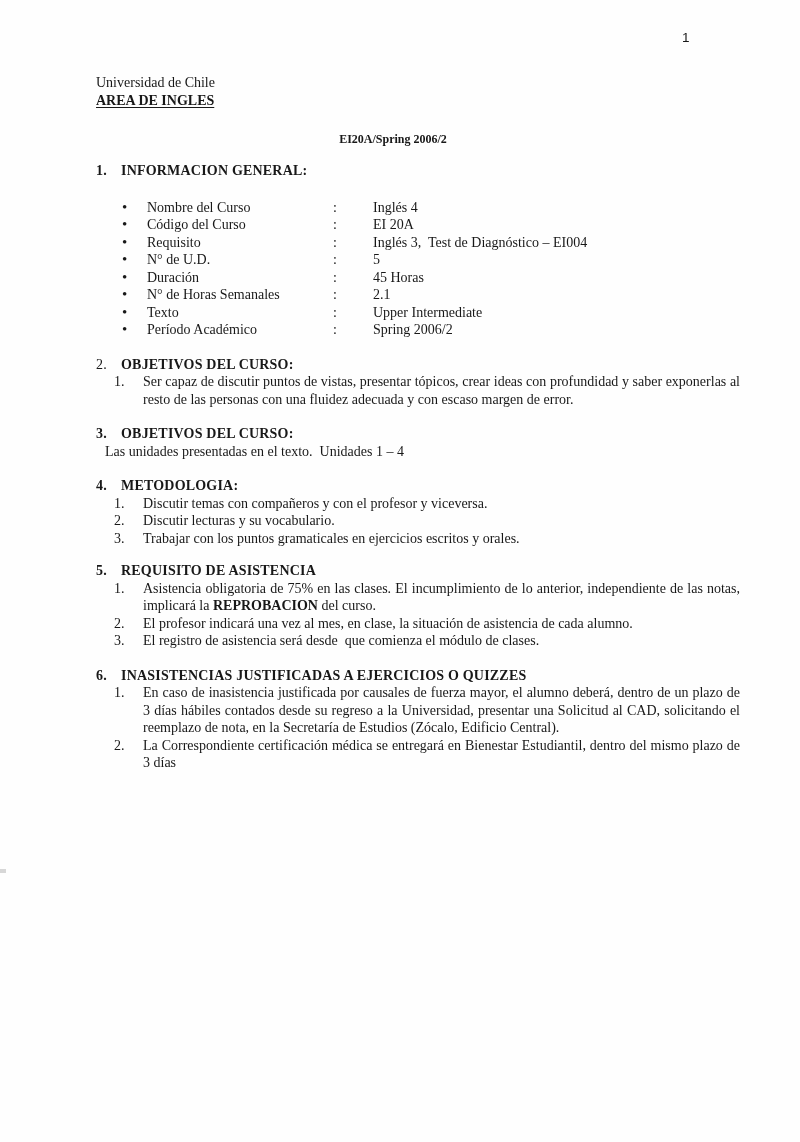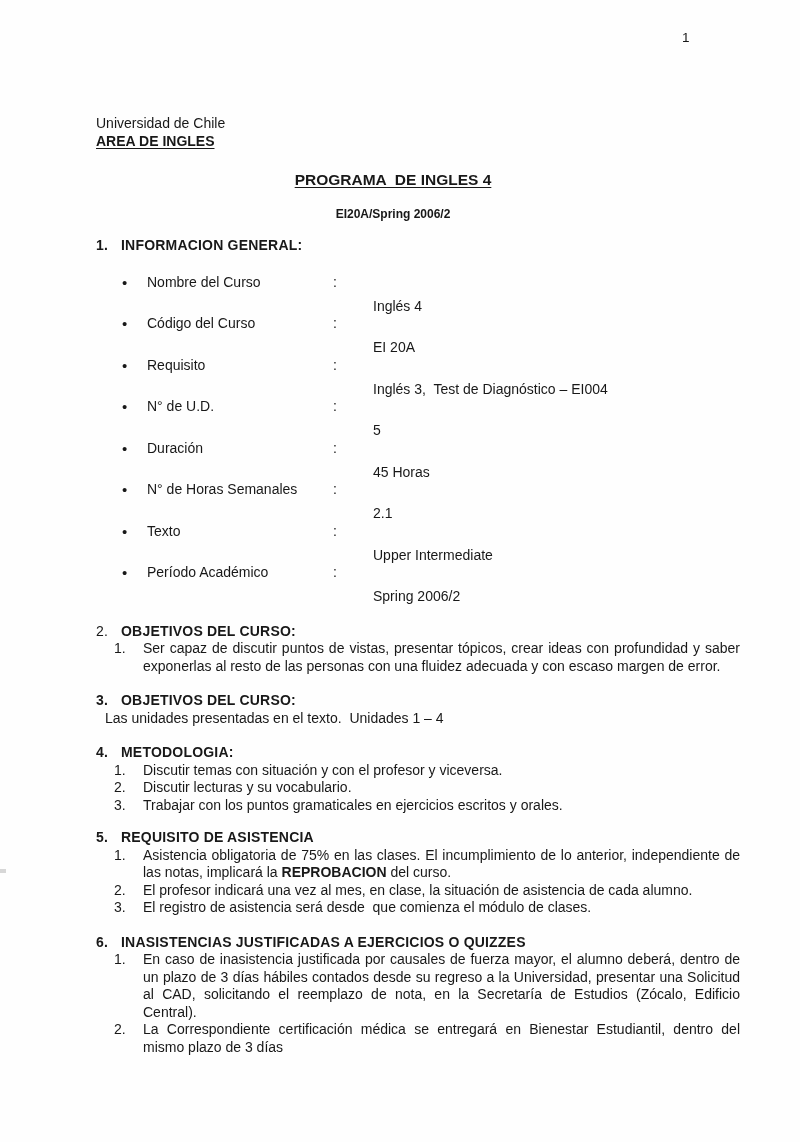--- a/index.html
+++ b/index.html
@@ -9,22 +9,22 @@
     background:#fefefe;
     font-family:"Liberation Sans", sans-serif;
     color:#181818;
     overflow:hidden;
   }
   .page-number {
     position:absolute; top:30px; left:682px;
     font-size:13.5px; line-height:16px;
   }
   .content {
-    padding:115px 60px 0 96px; 
-    font-size:14px; line-height:17.5px;
+    padding:74px 60px 0 96px; 
+    font-size:14px; line-height:17.5px;font-family:Liberation Serif, serif;
   }
   .letterhead div { white-space:pre-wrap; }
   .area-line { font-weight:700; text-decoration:underline; text-underline-offset:2px; }
 
   .title-block { text-align:center; margin-top:21px; margin-left:-50px; line-height:18px; }
   .doc-title {
     font-weight:700; font-size:15.5px;
     text-decoration:underline; text-underline-offset:2px;
     white-space:pre-wrap;
   }
@@ -36,21 +36,21 @@
 
   .sec1-head { margin-top:14px; }
   .sec-gap    { margin-top:17px; }
   .sec5-gap   { margin-top:15px; }
 
   .info-list { margin-top:19px; }
   .info-row { display:flex; }
   .info-bullet { flex:none; width:25px; margin-left:26px; font-size:15px; }
   .info-label { flex:none; width:186px; white-space:pre-wrap; }
   .info-colon { flex:none; width:40px; }
-  .info-value { white-space:pre-wrap;margin-top:24px; }
+  .info-value { white-space:pre-wrap; }
 
   .num-item { display:flex; }
   .num-item .item-num { flex:none; width:29px; margin-left:18px; }
   .num-item .item-text { flex:1; text-align:justify; white-space:pre-wrap; }
   .item-text b { font-weight:700; }
 
   .s3-body { margin-left:9px; white-space:pre-wrap; }
 
   .edge-artifact {
     position:absolute; left:0; top:869px;
@@ -65,21 +65,20 @@
   <div class="page-number">1</div>
 
   <div class="content">
 
     <div class="letterhead">
       <div>Universidad de Chile</div>
       <div class="area-line">AREA DE INGLES</div>
     </div>
 
     <div class="title-block">
-      <div><span class="doc-title">PROGRAMA  DE INGLES 4</span></div>
       <div class="doc-subtitle">EI20A/Spring 2006/2</div>
     </div>
 
     <div>
       <div class="sec-head sec1-head">
         <span class="sec-num">1.</span>
         <span>INFORMACION GENERAL:</span>
       </div>
       <div class="info-list">
         <div class="info-row">
@@ -152,21 +151,21 @@
       <div class="s3-body">Las unidades presentadas en el texto.  Unidades 1 – 4</div>
     </div>
 
     <div>
       <div class="sec-head sec-gap">
         <span class="sec-num">4.</span>
         <span>METODOLOGIA:</span>
       </div>
       <div class="num-item">
         <span class="item-num">1.</span>
-        <span class="item-text">Discutir temas con situación y con el profesor y viceversa.</span>
+        <span class="item-text">Discutir temas con compañeros y con el profesor y viceversa.</span>
       </div>
       <div class="num-item">
         <span class="item-num">2.</span>
         <span class="item-text">Discutir lecturas y su vocabulario.</span>
       </div>
       <div class="num-item">
         <span class="item-num">3.</span>
         <span class="item-text">Trabajar con los puntos gramaticales en ejercicios escritos y orales.</span>
       </div>
     </div>

